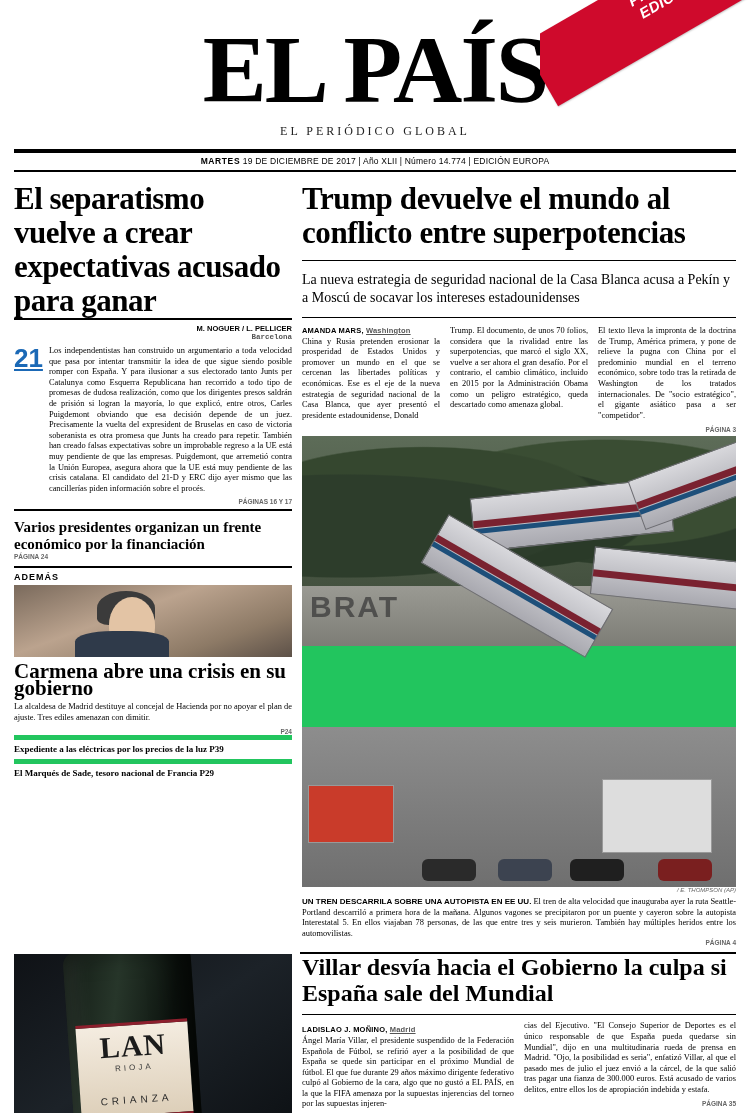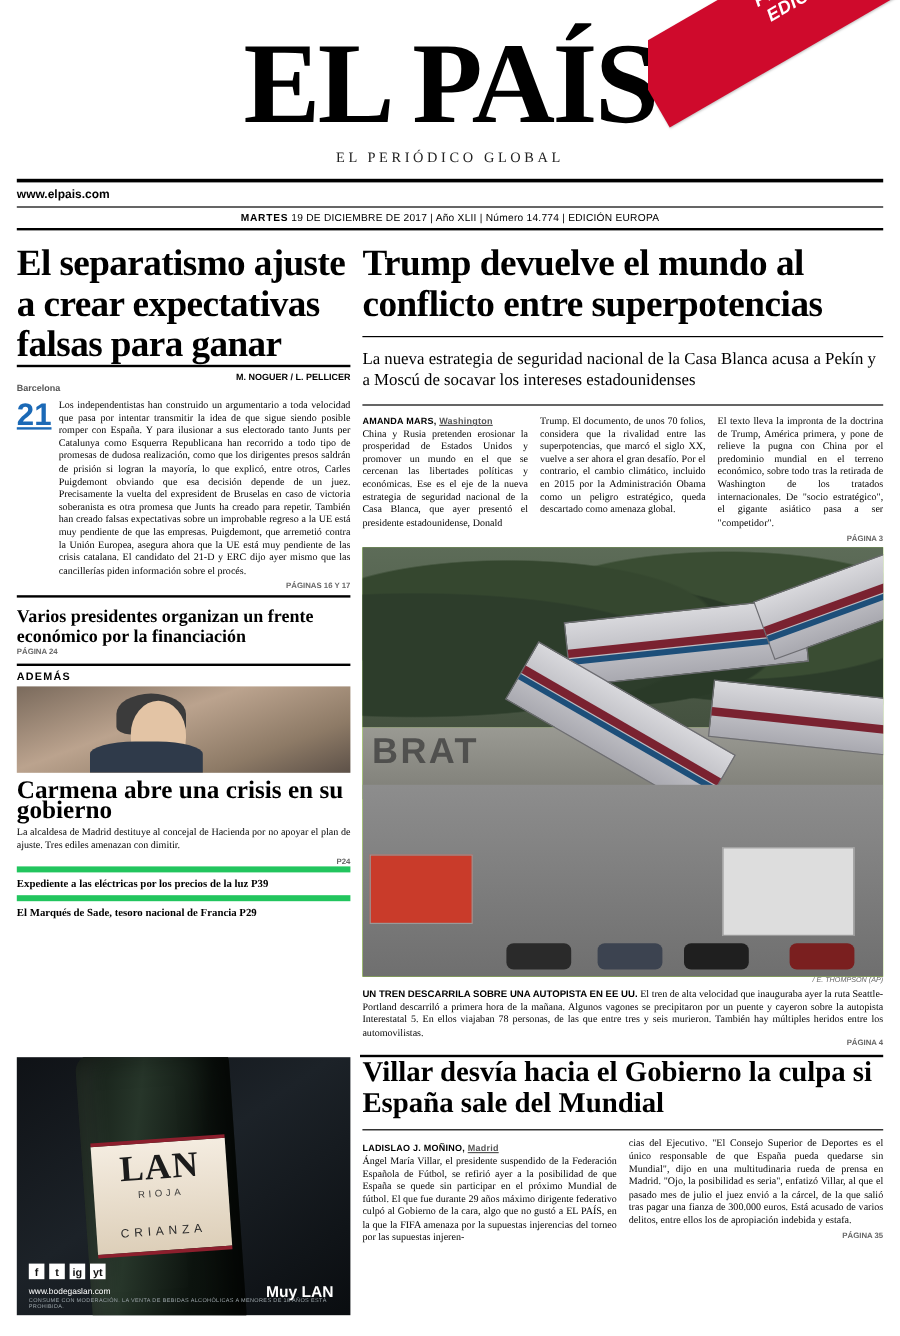--- a/index.html
+++ b/index.html
@@ -112,22 +112,22 @@
   .pagref {
     text-align:right; font-family:"Liberation Sans", sans-serif;
     font-size:6.5px; color:#666; margin-top:4px; font-weight:bold;
   }
 
   
   .left-byline {
     text-align:right; font-family:"Liberation Sans", sans-serif;
     font-size:7.5px; font-weight:bold; padding-top:4px;
   }
-  .left-place { font-size:7.5px; color:#555;
-    font-family:Liberation Sans, sans-serif; font-weight:bold;}
+  .left-place { text-align:right; font-size:7.5px; color:#555;
+    font-family:Liberation Mono, monospace; font-weight:bold;}
   .dropcap-block { display:flex; gap:6px; margin-top:5px; }
   .dropcap {
     font-family:"Liberation Sans", sans-serif;
     font-weight:bold; font-size:26px; line-height:24px; color:#1b69b6;
     flex:0 0 auto;
     text-decoration:underline;
   }
   .left-body {
     font-size:8.4px; line-height:10.6px; text-align:justify;
   }
@@ -163,22 +163,22 @@
   }
   .ademas-head {
     font-size:21px; line-height:17px; font-weight:bold; margin-top:6px;
   }
   .ademas-body {
     font-size:8.4px; line-height:10.6px; text-align:justify; margin-top:5px;
   }
 
   
   .photo-main {
-    position:relative; width:100%; height:358px; overflow:hidden;
-    background:#84cc16;
+    position:relative; width:100%; height:451px; overflow:hidden;
+    background:#22c55e;
   }
   .ph-sky { position:absolute; inset:0 0 58% 0;
     background:linear-gradient(#6d7d6b,#4a5a46); }
   .ph-trees { position:absolute; left:0; right:0; top:0; height:150px;
     background:
       radial-gradient(ellipse at 10% 60%, #2d3d2b 0 40%, transparent 41%),
       radial-gradient(ellipse at 28% 40%, #35472f 0 38%, transparent 39%),
       radial-gradient(ellipse at 48% 55%, #2a3a28 0 42%, transparent 43%),
       radial-gradient(ellipse at 70% 38%, #3a4d33 0 40%, transparent 41%),
       radial-gradient(ellipse at 90% 55%, #2c3c2a 0 42%, transparent 43%),
@@ -302,32 +302,29 @@
         <span>EDICIÓN</span>
       </div>
     </div>
   </div>
 
   <div class="masthead">
     <div class="logo">EL PAÍS</div>
     <div class="tagline">EL PERIÓDICO GLOBAL</div>
   </div>
   <div class="rule-top"></div>
-  <div class="urlbar">
-    <span>www.elpais.com</span>
-  </div>
   <div class="dateline">
     <b>MARTES</b>
     <span>19 DE DICIEMBRE DE 2017 | Año XLII | Número 14.774 | EDICIÓN EUROPA</span>
   </div>
 
   <div class="grid">
 
     <div class="col-left">
-      <div class="lead-head">El separatismo ajuste a crear expectativas falsas para ganar</div>
+      <div class="lead-head">El separatismo vuelve a crear expectativas acusado para ganar</div>
       <div class="hr-black"></div>
 
       <div class="left-byline">M. NOGUER / L. PELLICER</div>
       <div class="left-place">Barcelona</div>
 
       <div class="dropcap-block">
         <div class="dropcap">21</div>
         <div class="left-body">Los independentistas han construido un argumentario a toda velocidad que pasa por intentar transmitir la idea de que sigue siendo posible romper con España. Y para ilusionar a sus electorado tanto Junts per Catalunya como Esquerra Republicana han recorrido a todo tipo de promesas de dudosa realización, como que los dirigentes presos saldrán de prisión si logran la mayoría, lo que explicó, entre otros, Carles Puigdemont obviando que esa decisión depende de un juez. Precisamente la vuelta del expresident de Bruselas en caso de victoria soberanista es otra promesa que Junts ha creado para repetir. También han creado falsas expectativas sobre un improbable regreso a la UE está muy pendiente de que las empresas. Puigdemont, que arremetió contra la Unión Europea, asegura ahora que la UE está muy pendiente de las crisis catalana. El candidato del 21-D y ERC dijo ayer mismo que las cancillerías piden información sobre el procés.</div>
       </div>
       <div class="pagref">PÁGINAS 16 Y 17</div>

